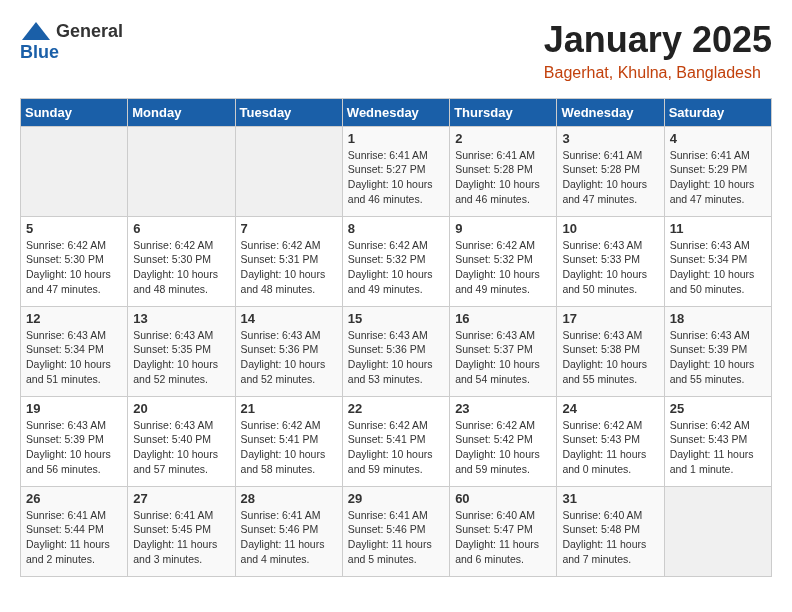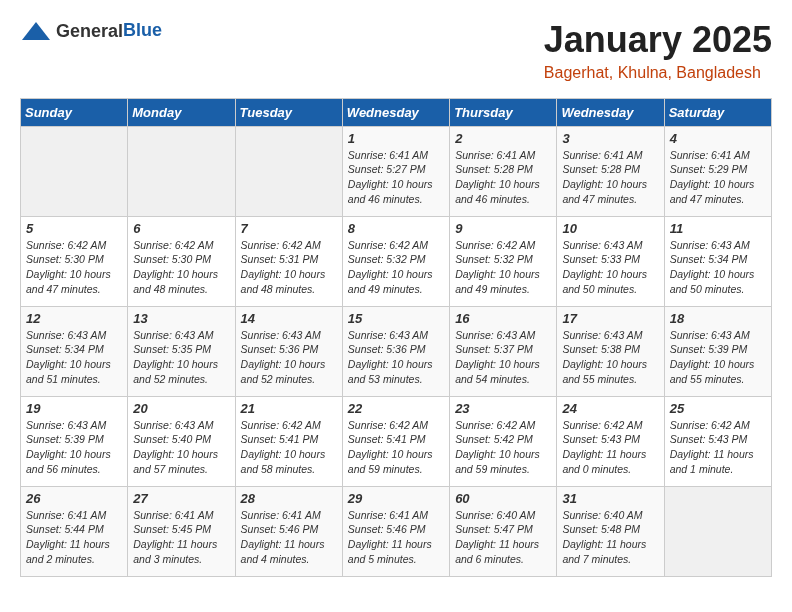--- a/index.html
+++ b/index.html
@@ -11,21 +11,21 @@
       padding: 20px;
     }
     .header {
       display: flex;
       justify-content: space-between;
       align-items: flex-start;
       margin-bottom: 16px;
     }
     .logo {
       display: flex;
-      flex-direction: row;
+      flex-direction: column;
       align-items: flex-start;
     }
     .logo-row {
       display: flex;
       align-items: center;
       gap: 4px;
     }
     .title-block {
     }
     .calendar-title {
@@ -36,21 +36,20 @@
     }
     .calendar-subtitle {
       font-size: 16px;
       color: #c2410c;
       margin-top: 4px;
     }
     table {
       width: 100%;
       border-collapse: collapse;
       table-layout: fixed;
-      font-style: italic;
     }
     thead tr th {
       background-color: #1a5fa8;
       color: #fff;
       font-size: 13px;
       font-weight: bold;
       padding: 6px 4px;
       text-align: left;
       border: 1px solid #ccc;
     }

